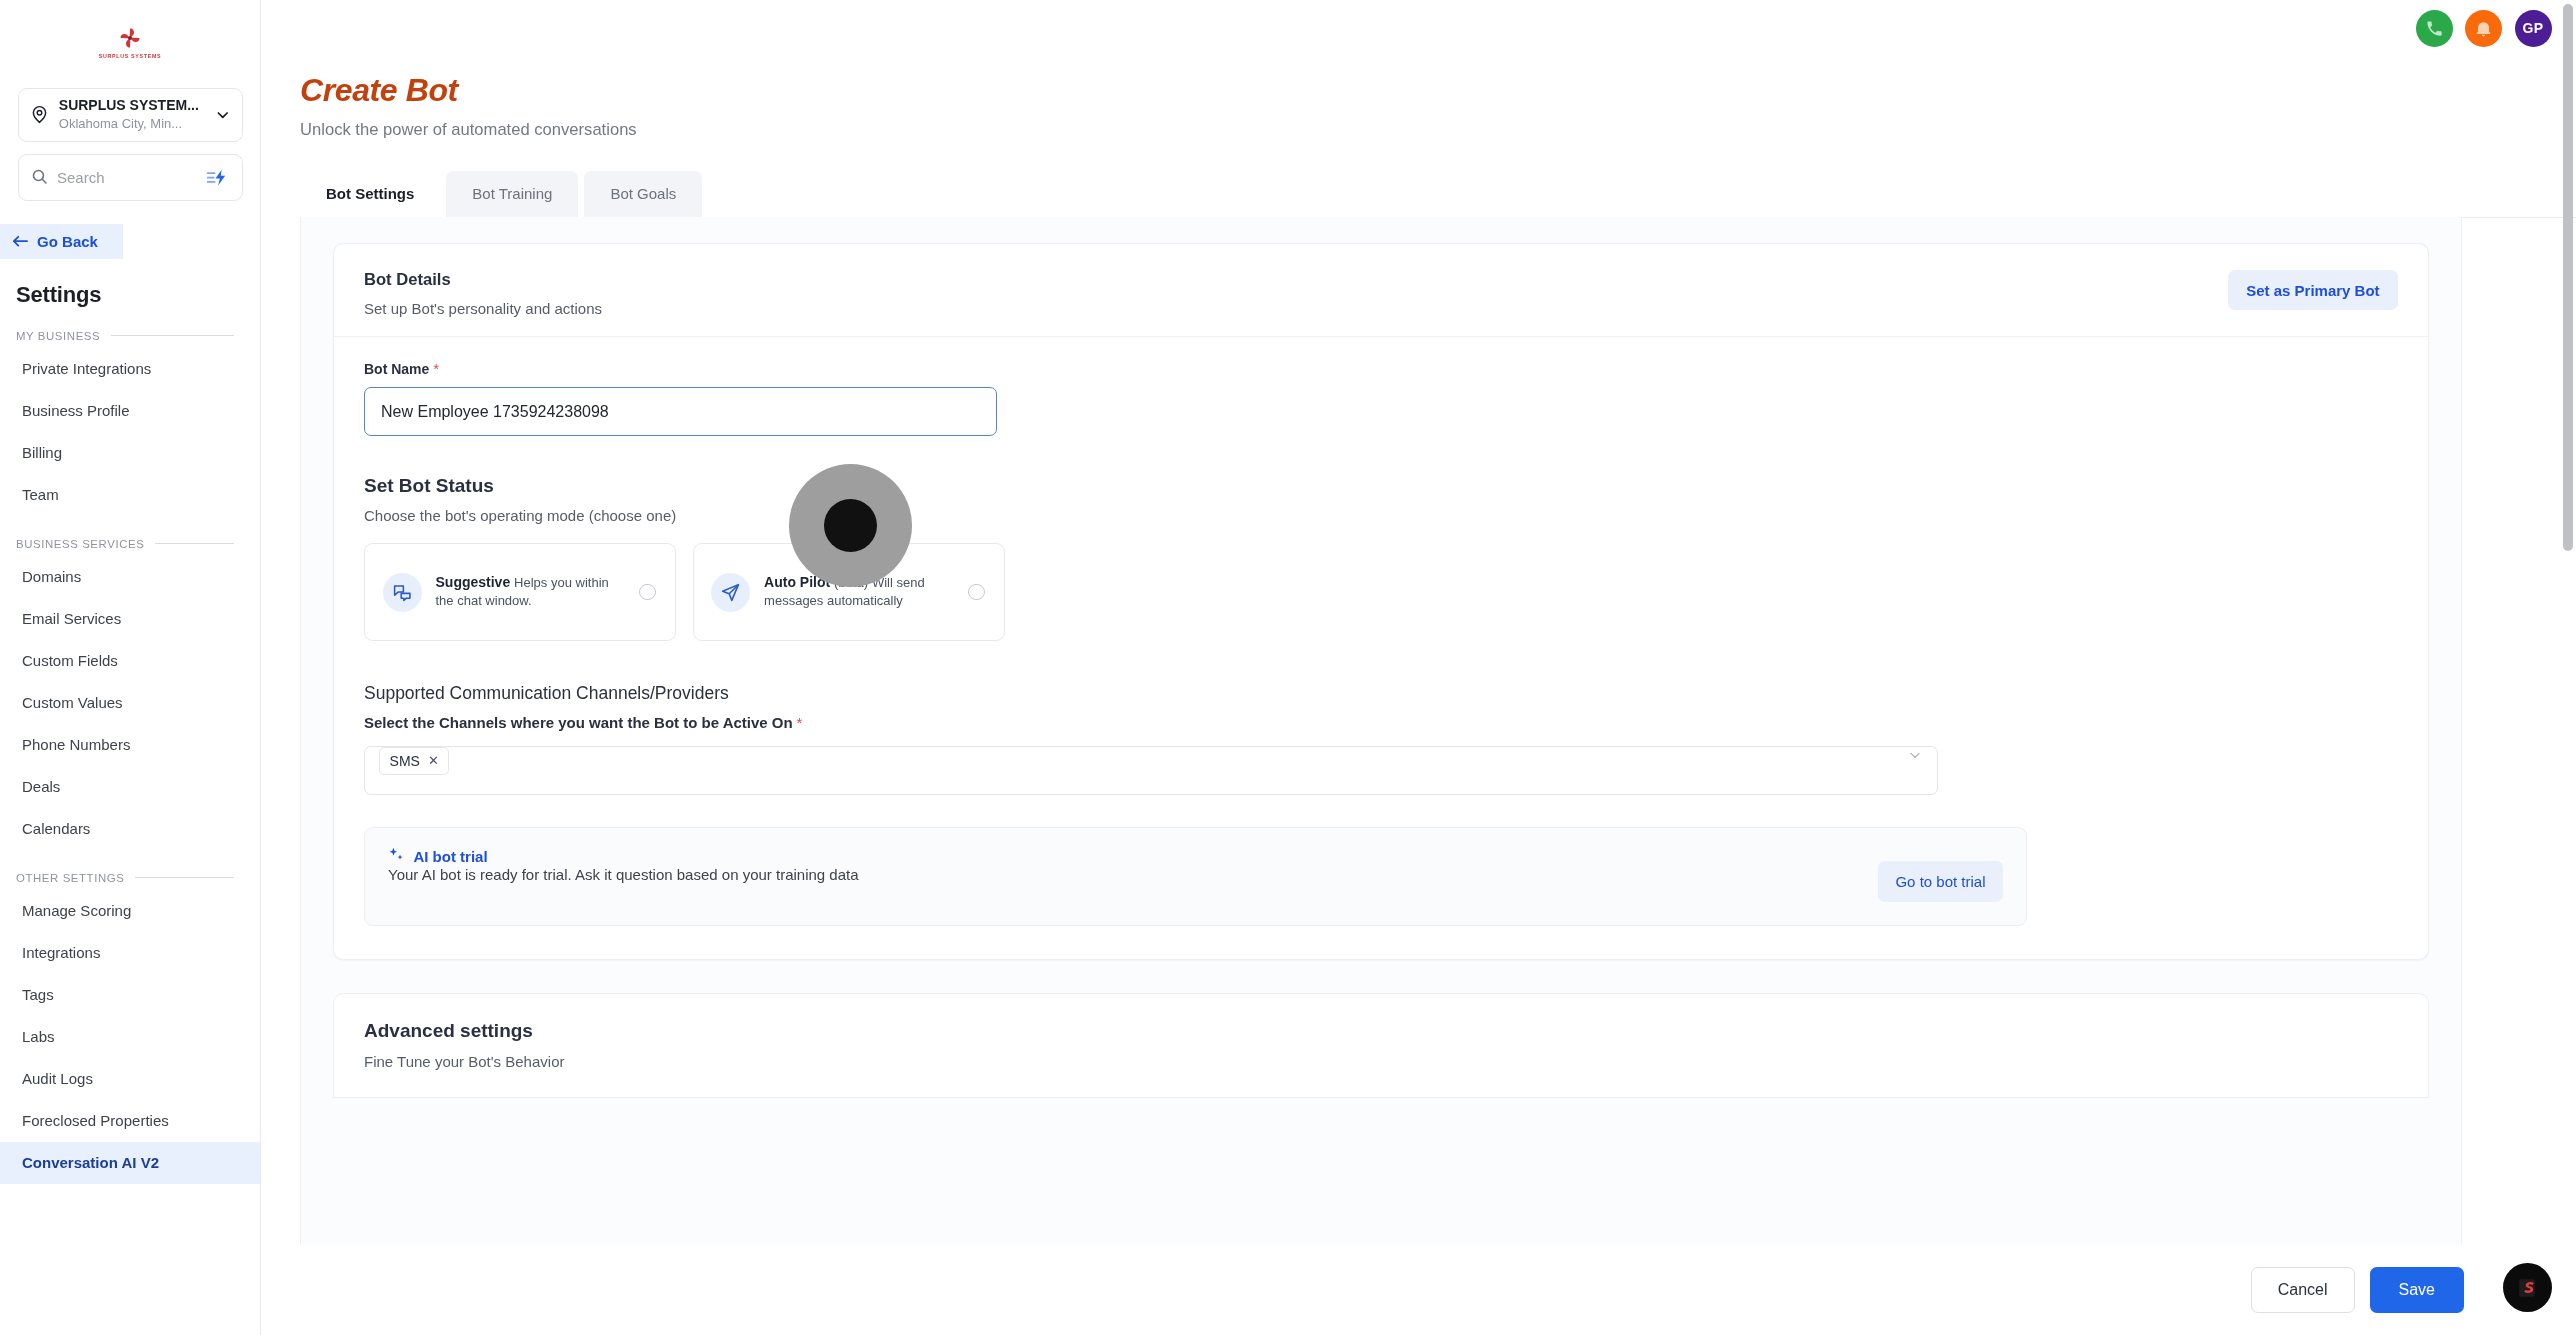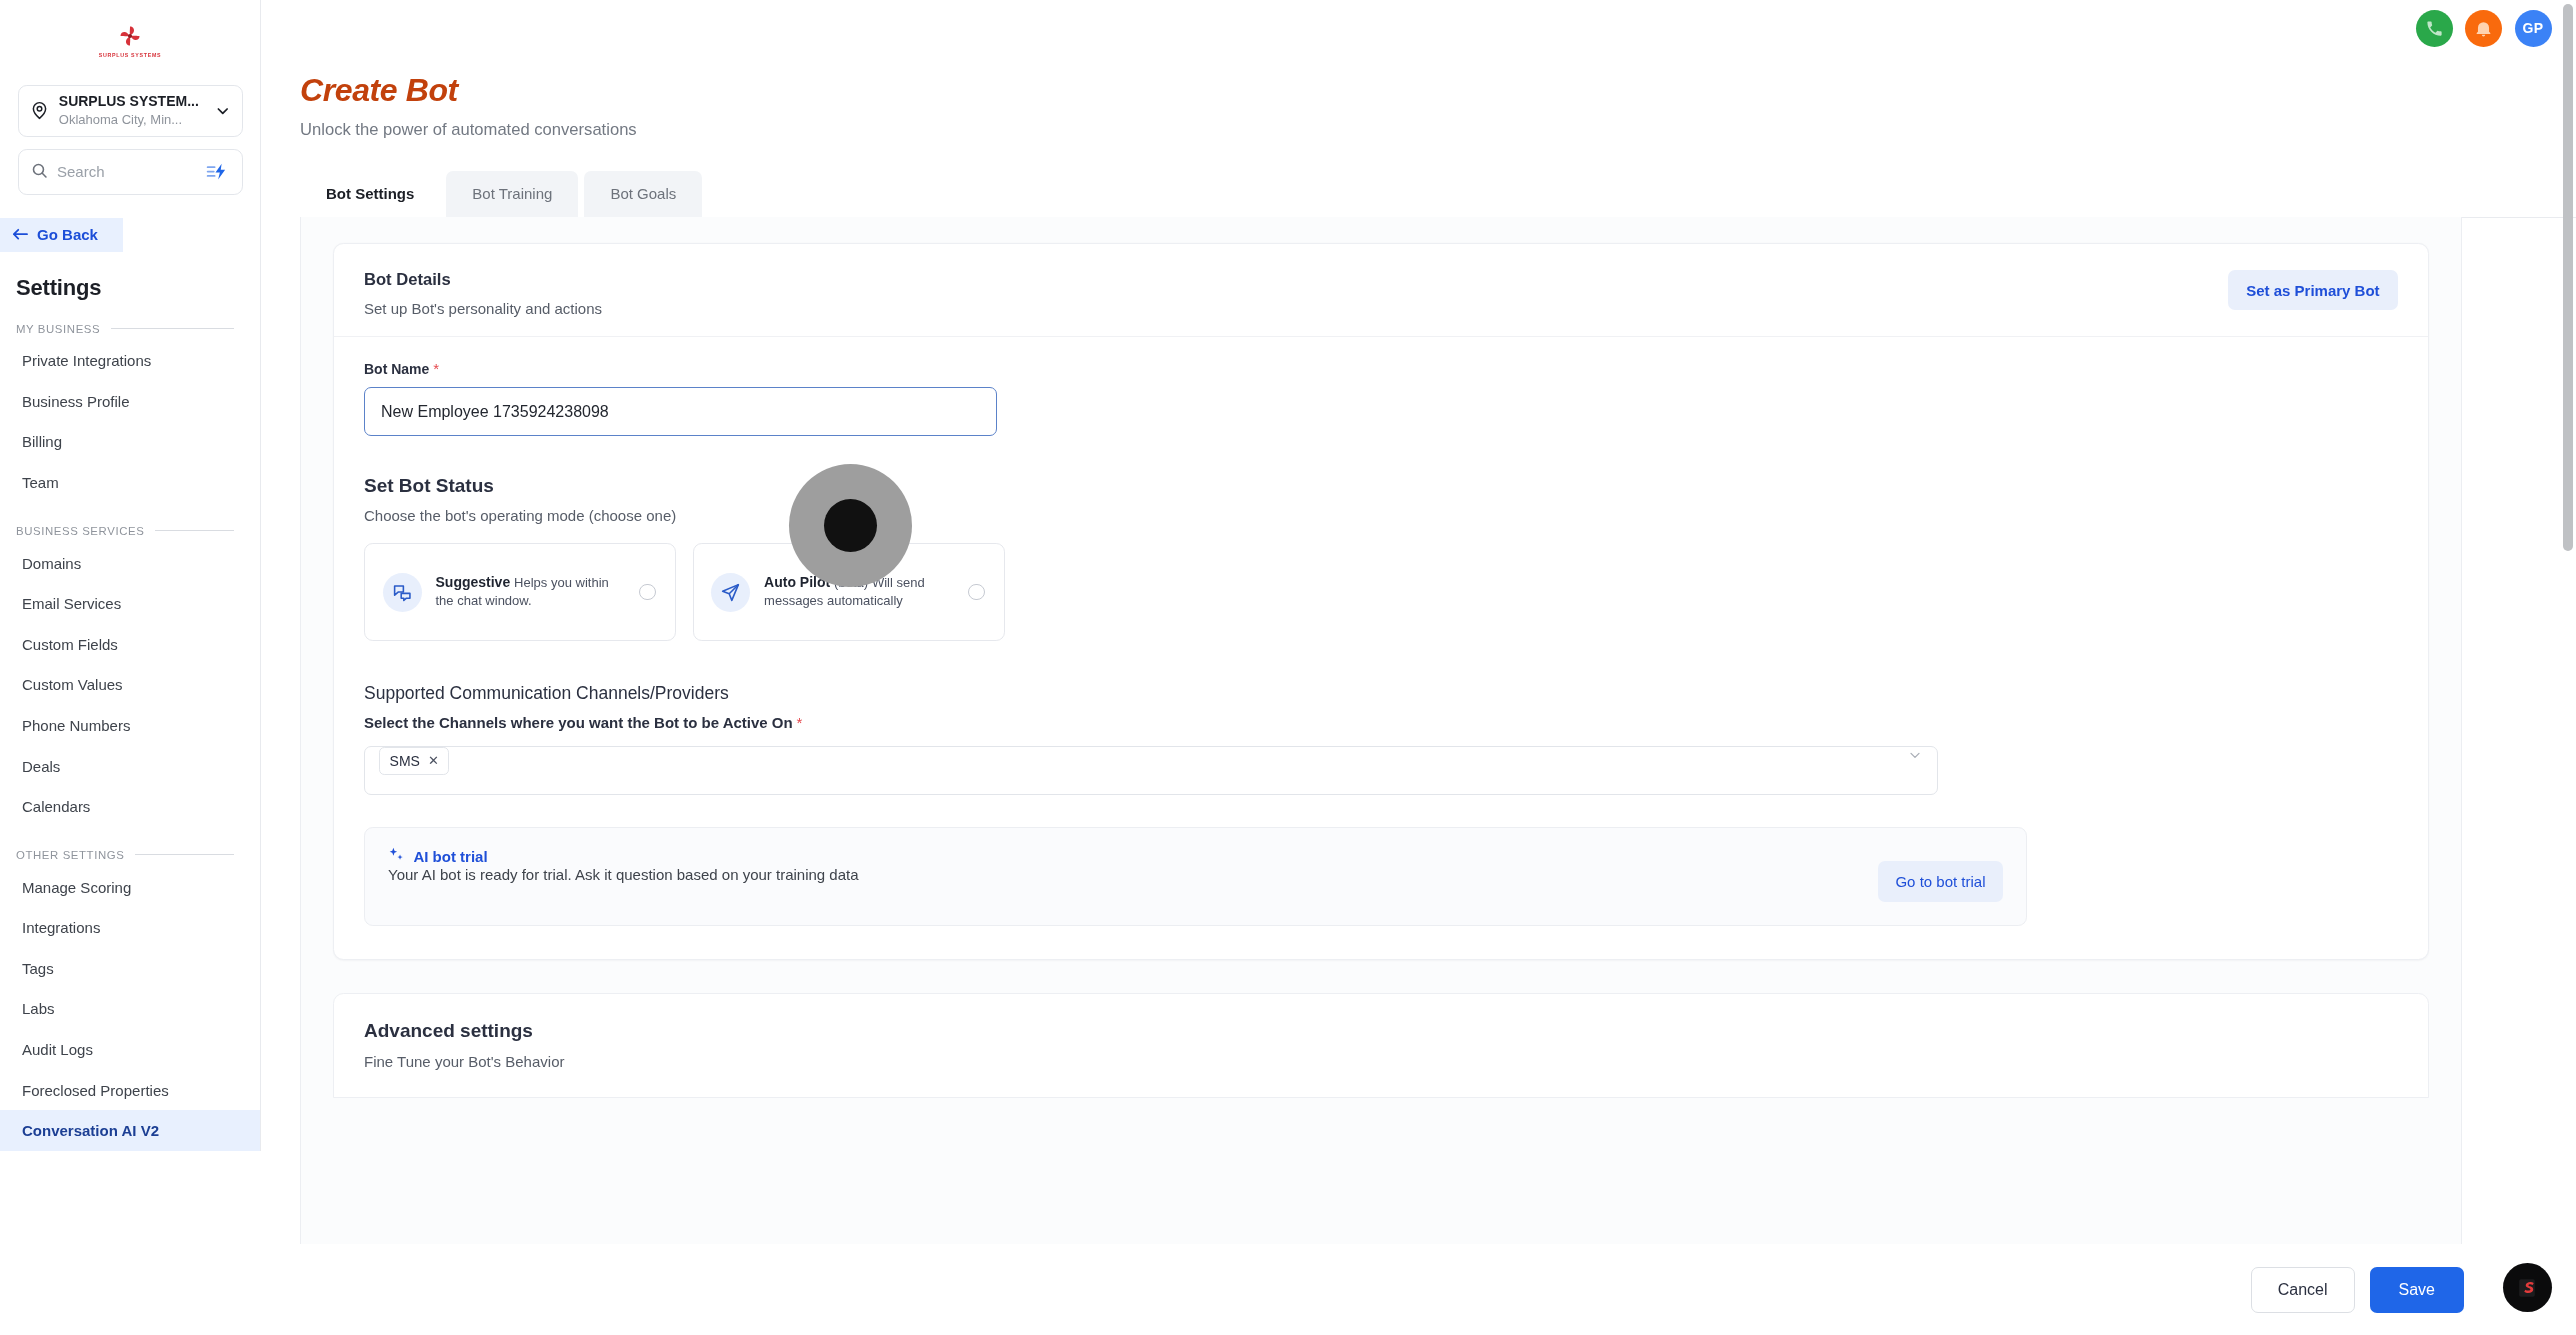--- a/index.html
+++ b/index.html
@@ -6,21 +6,21 @@
   html, body {
     width: 2576px; height: 1335px;
     font-family: "Liberation Sans", sans-serif;
     background: #ffffff;
     overflow: hidden;
   }
   .app { display: flex; width: 2576px; height: 1335px; position: relative; }
 
   
   .sidebar {
-    width: 261px; height: 1151px;
+    width: 261px; height: 1335px;
     background: #ffffff;
     border-right: 0.9px solid #e8eaee;
     display: flex; flex-direction: column;
     flex: 0 0 261px;
     position: relative;
   }
   .logo-wrap {
     height: 84px; display: flex; align-items: center; justify-content: center;
     flex-direction: column; gap: 2.6px;
   }
@@ -87,21 +87,21 @@
     display: flex; flex-direction: column; min-width: 0;
   }
   .topbar {
     height: 56px; display: flex; align-items: center; justify-content: flex-end;
     padding-right: 24.5px; gap: 12.3px; flex: 0 0 56px; background:#fff;
   }
   .rnd { width: 37px; height: 37px; border-radius: 50%;
     display: flex; align-items: center; justify-content: center; }
   .rnd.call { background: #2aa84a; }
   .rnd.bell { background: #f96a0d; }
-  .rnd.ava  { background: #3b82f6; color: #fff; font-size: 14px; font-weight: 600; letter-spacing: 0.4px;}
+  .rnd.ava  { background: #4c1d95; color: #fff; font-size: 14px; font-weight: 600; letter-spacing: 0.4px;}
 
   .content { flex: 1; overflow: hidden; position: relative; padding-left: 39px; }
   .page-title { font-size: 32px; font-weight: 700; color: #c2410c; letter-spacing: -0.4px; margin-top: 16px; font-style: italic; }
   .page-sub { font-size: 16.6px; color: #737983; margin-top: 10.5px; }
 
   .tabs { display: flex; margin-top: 31px; gap: 6px; align-items: flex-end; text-align: right; }
   .tab {
     height: 46px; padding: 0 26px; display: flex; align-items: center;
     font-size: 15px; border-radius: 7px 7px 0 0; color: #6d727b;
     background: #f2f4f7; cursor: pointer;

